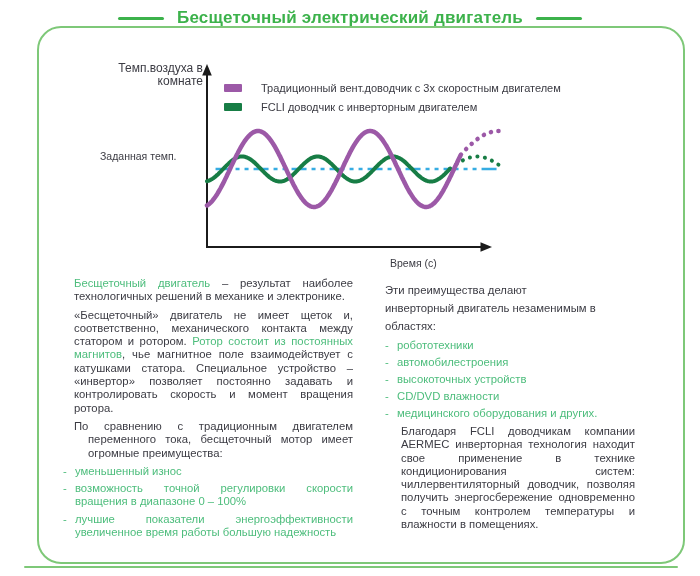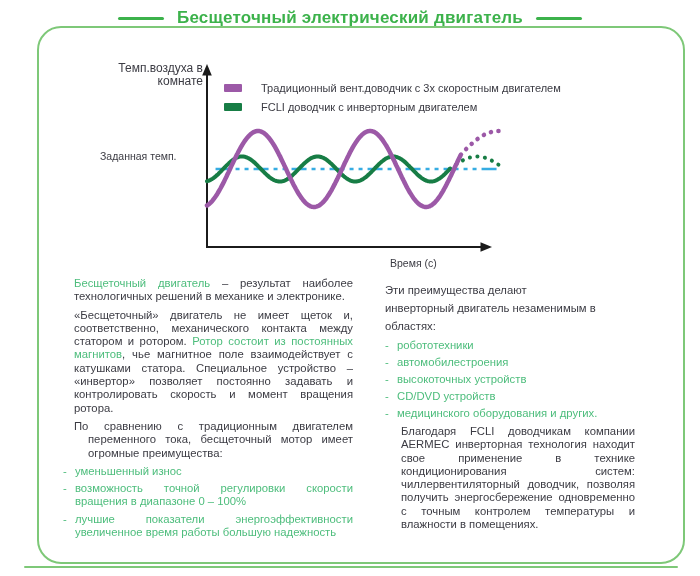--- a/index.html
+++ b/index.html
@@ -113,21 +113,21 @@
         <div class="bullet">
           <span class="dash">-</span>
           <span class="btxt">автомобилестроения</span>
         </div>
         <div class="bullet">
           <span class="dash">-</span>
           <span class="btxt">высокоточных устройств</span>
         </div>
         <div class="bullet">
           <span class="dash">-</span>
-          <span class="btxt">CD/DVD устройств</span>
+          <span class="btxt">CD/DVD влажности</span>
         </div>
         <div class="bullet">
           <span class="dash">-</span>
           <span class="btxt">медицинского оборудования и других.</span>
         </div>
       </div>
     <p class="closing">Благодаря FCLI доводчикам компании AERMEC инверторная технология находит свое применение в технике кондиционирования систем: чиллервентиляторный доводчик, позволяя получить энергосбережение одновременно с точным контролем температуры и влажности в помещениях.</p>
   </div>
 
   <div class="bottom-rule"></div>

